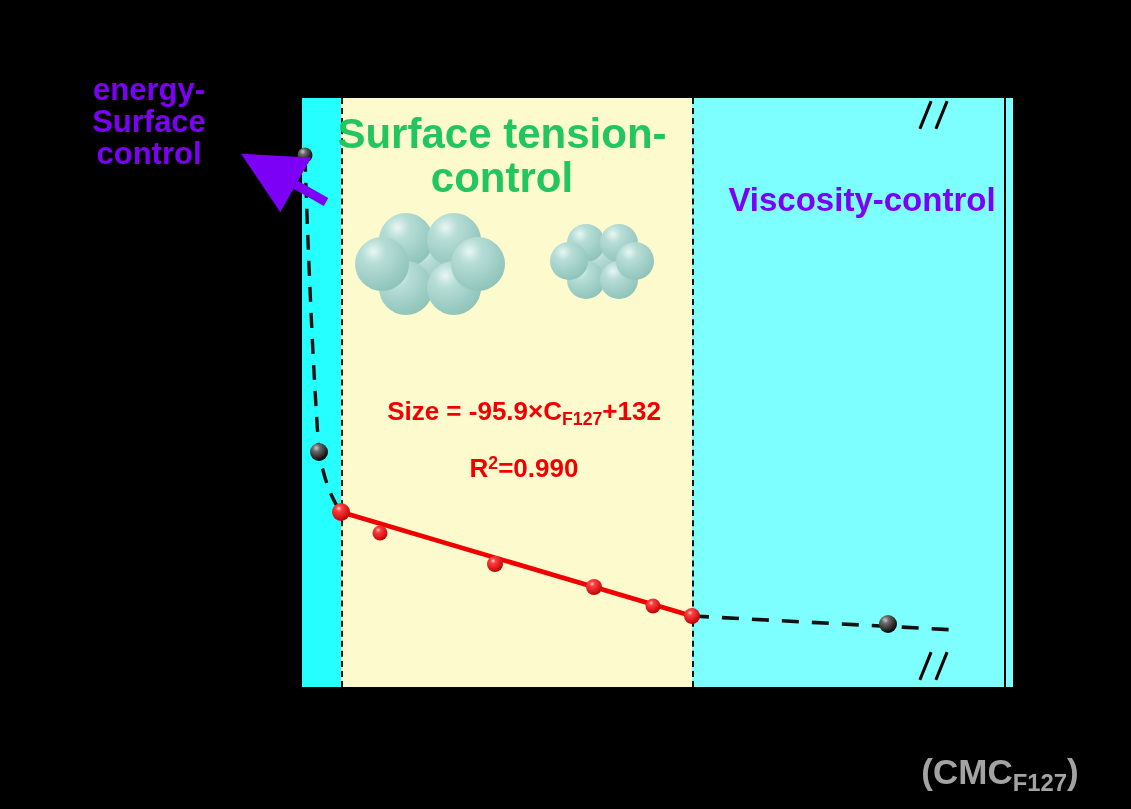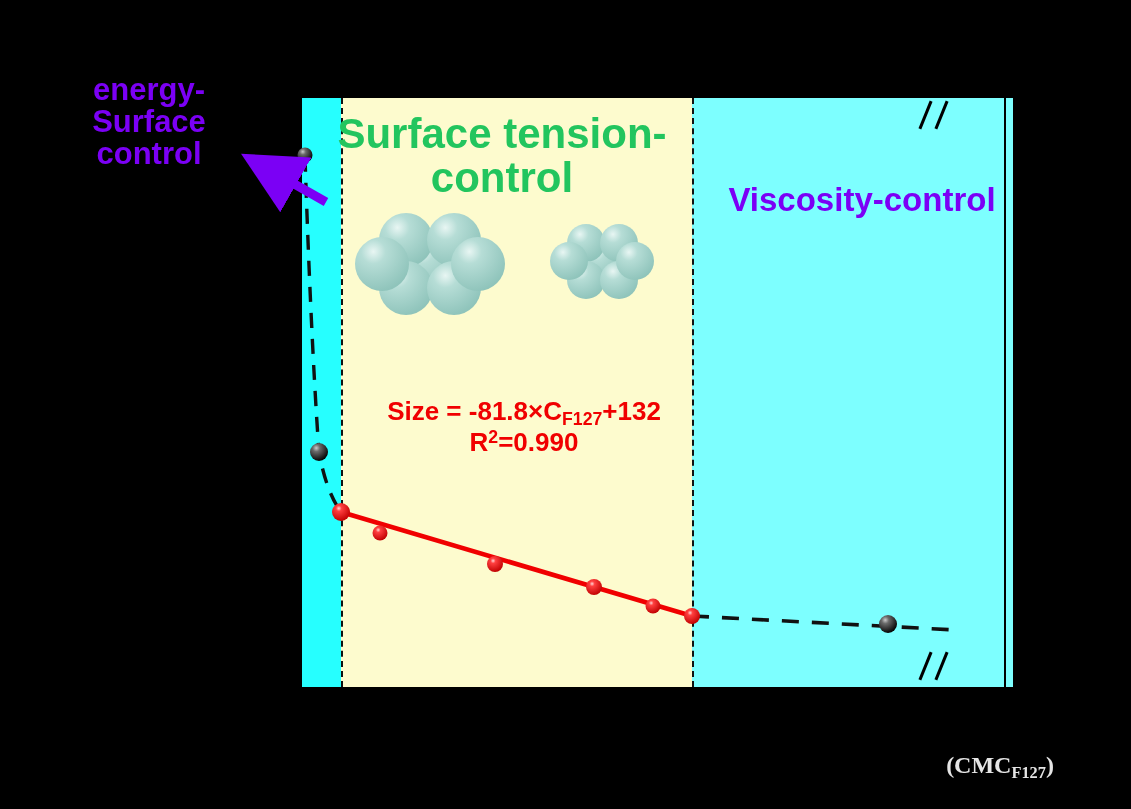--- a/index.html
+++ b/index.html
@@ -43,27 +43,27 @@
 
   #label-surface-energy{left:44px;top:74px;width:210px;text-align:center;
       color:#7B00F5;font-size:31px;}
   #label-surface-tension{left:337px;top:112px;width:330px;text-align:center;
       color:#22c55e;font-size:42px;}
   #label-viscosity{left:697px;top:183px;width:330px;text-align:center;
       color:#7B00F5;font-size:33px;white-space:nowrap;}
 
   #eq-block{position:absolute;left:349px;top:398px;width:350px;text-align:center;
       color:#F00000;font-weight:bold;font-size:26px;line-height:1.0;}
-  #eq-line-2{}
+  #eq-line-2{margin-top:26px;}
   .sub{font-size:0.68em;vertical-align:-0.30em;font-weight:bold;}
   .sup{font-size:0.68em;vertical-align:0.44em;font-weight:bold;}
 
   #label-axis-cmc{position:absolute;left:880px;top:752px;width:240px;
-      text-align:center;color:#e5e5e5;font-size:24px;font-weight:bold;
-      white-space:nowrap;font-family:Liberation Serif, serif;}
+      text-align:center;color:#a3a3a3;font-size:35px;font-weight:bold;
+      white-space:nowrap;}
 </style>
 </head>
 <body>
 
 <div id="plot-panel">
 
   <div class="region" id="region-surface-energy"></div>
   <div class="region" id="region-surface-tension"></div>
   <div class="region" id="region-viscosity"></div>
 
@@ -161,21 +161,21 @@
 
 <div class="label" id="label-surface-tension">
   <div>Surface tension-</div>
   <div>control</div>
 </div>
 
 <div class="label" id="label-viscosity">Viscosity-control</div>
 
 <div id="eq-block">
   <div id="eq-line-1">
-    <span>Size = -81.8×C</span><span class="sub">F127</span><span>+132</span>
+    <span>Size = -95.9×C</span><span class="sub">F127</span><span>+132</span>
   </div>
   <div id="eq-line-2">
     <span>R</span><span class="sup">2</span><span>=0.990</span>
   </div>
 </div>
 
 <div id="label-axis-cmc">
   <span>(CMC</span><span class="sub">F127</span><span>)</span>
 </div>
 

